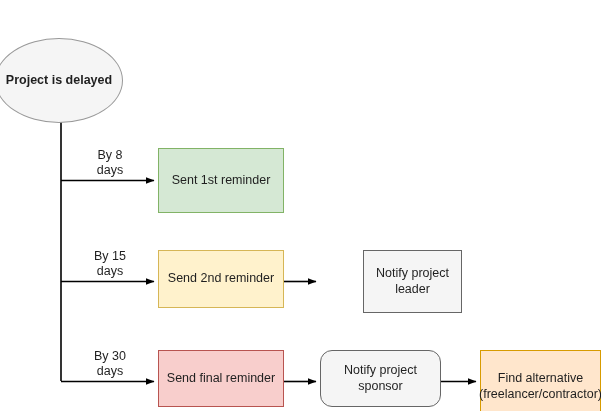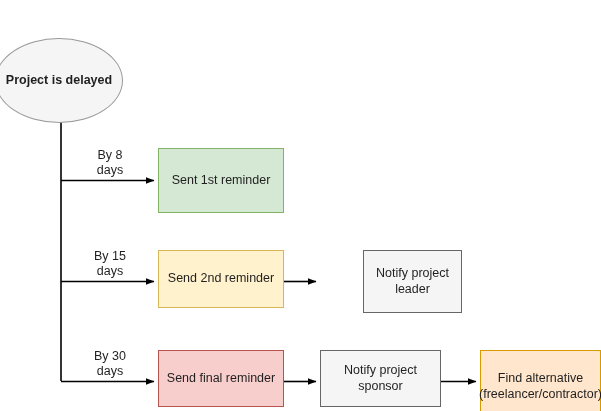--- a/index.html
+++ b/index.html
@@ -81,21 +81,21 @@
   .node.green  { background: #d5e8d4; border-color: #82b366; }
   .node.yellow { background: #fff2cc; border-color: #d6b656; }
   .node.red    { background: #f8cecc; border-color: #b85450; }
   .node.gray   { background: #f5f5f5; border-color: #666666; }
   .node.orange { background: #ffe6cc; border-color: #d79b00; }
 
   #node-reminder1  { left: 158px; top: 148px; width: 126px; height: 65px; }
   #node-reminder2  { left: 158px; top: 250px; width: 126px; height: 58px; }
   #node-reminder3  { left: 158px; top: 350px; width: 126px; height: 57px; }
   #node-leader     { left: 320px; top: 250px; width: 99px; height: 63px; margin-left: 43px; }
-  #node-sponsor    { left: 320px; top: 350px; width: 121px; height: 57px; }
+  #node-sponsor    { left: 320px; top: 350px; width: 121px; height: 57px; border-radius: 12px; }
   #node-alternative{ left: 480px; top: 350px; width: 121px; height: 73px; }
 
   
   .edge-label {
     position: absolute;
     font-size: 12.5px;
     color: #1f1f1f;
     line-height: 1.22;
     text-align: center;
     white-space: pre-line;

